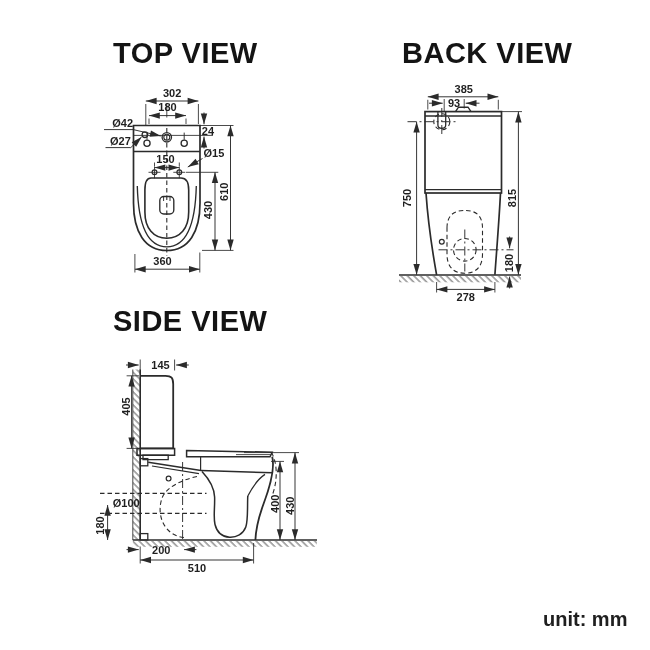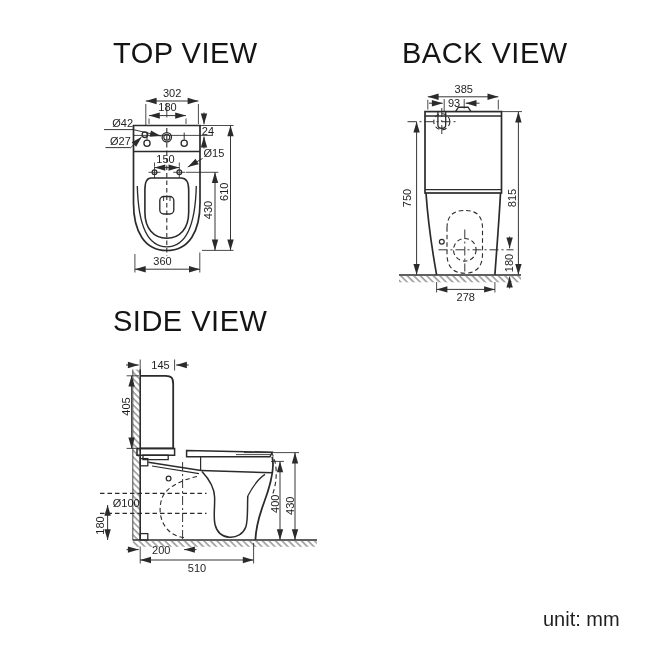--- a/index.html
+++ b/index.html
@@ -1,17 +1,17 @@
 <!DOCTYPE html>
 <html><head>
 <meta charset="utf-8">
 <style>
   html,body{margin:0;padding:0;background:#ffffff;}
   body{font-family:"Liberation Sans", sans-serif;}
-  .stage{position:relative;width:650px;height:650px;background:#fff;overflow:hidden;}
+  .stage{position:relative;width:650px;height:650px;background:#fff;overflow:hidden;font-weight:bold;}
   svg{display:block;}
   text{fill:#1f1f1f;}
   .title{font-size:29px;letter-spacing:.5px;fill:#141414;}
   .dim{font-size:11px;}
   .unit{font-size:20px;}
   .ol{stroke:#2b2b2b;fill:none;}
   .thin{stroke:#2b2b2b;fill:none;stroke-width:.95;}
   .xtick{stroke:#2b2b2b;fill:none;stroke-width:.85;}
   .dash{stroke:#2b2b2b;fill:none;stroke-width:1.1;stroke-dasharray:4.5 3;}
   .dashdot{stroke:#2b2b2b;fill:none;stroke-width:.95;stroke-dasharray:9 3 2 3;}

